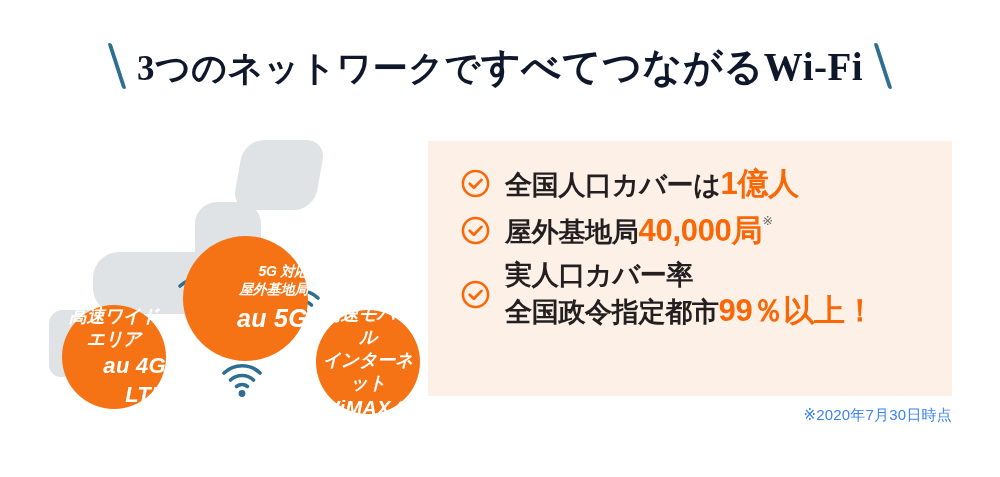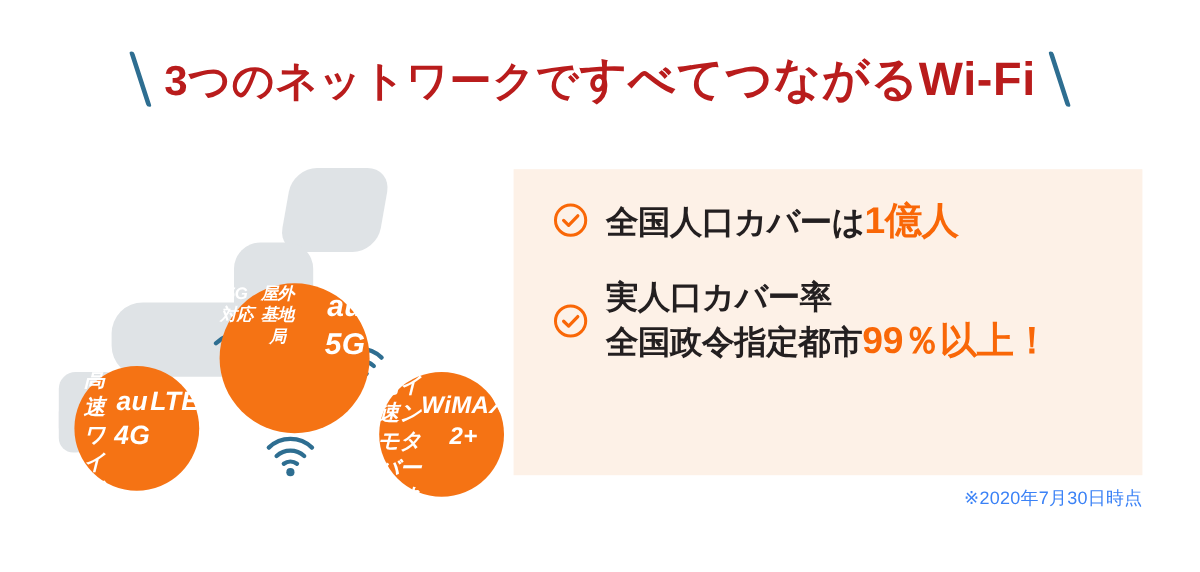--- a/index.html
+++ b/index.html
@@ -36,24 +36,25 @@
     height: 46px;
     background: #2e6e91;
     border-radius: 2px;
     flex: none;
   }
   .slash.left  { transform: skewX(18deg); }
   .slash.right { transform: skewX(18deg); }
   .headline-text {
     font-size: 35px;
     font-weight: bold;
-    color: #b91c1c;
+    color: #0f172a;
     letter-spacing: 0.5px;
     white-space: nowrap;
     line-height: 1;
+    font-family: Liberation Serif, serif;
   }
   .headline-text .strong {
     font-size: 39px;
     font-weight: bold;
   }
 
   
   .illustration {
     position: absolute;
     left: 20px;
@@ -109,30 +110,30 @@
   .wifi-3 { left: 258px; top: 172px; }
   .wifi-4 { left: 200px; top: 247px; }
 
   
   .circle {
     position: absolute;
     border-radius: 50%;
     background: #F57314;
     color: #ffffff;
     display: flex;
-    flex-direction: row;
-    align-items: flex-start;
+    flex-direction: column;
+    align-items: flex-end;
     justify-content: center;
     text-align: center;
     font-style: italic;
     font-weight: bold;
     line-height: 1.28;
   }
   .circle .c-sub  { font-size: 18px; letter-spacing: -0.2px; }
-  .circle .c-main { font-size: 22px; letter-spacing: 0.3px; margin-top: 16px; }
+  .circle .c-main { font-size: 22px; letter-spacing: 0.3px; margin-top: 1px; }
 
   .circle-center {
     left: 163px; top: 121px;
     width: 125px; height: 125px;
   }
   .circle-center .c-sub  { font-size: 14px; }
   .circle-center .c-main { font-size: 25px; margin-top: 3px; margin-left: 16px; }
 
   .circle-left {
     left: 42px; top: 190px;
@@ -165,21 +166,21 @@
     height: 255px;
     background: #fdf1e7;
   }
   .bullets {
     position: absolute;
     left: 32px;
     top: 24px;
     width: 470px;
     display: flex;
     flex-direction: column;
-    gap: 29px;
+    gap: 9px;
   }
   .bullet {
     display: flex;
     align-items: center;
     gap: 14px;
   }
   .check-icon {
     flex: none;
     width: 31px;
     height: 31px;
@@ -306,29 +307,40 @@
           <svg viewBox="0 0 32 32" xmlns="http://www.w3.org/2000/svg">
             <circle cx="16" cy="16" r="13" fill="none" stroke="#F96707" stroke-width="2.6"></circle>
             <path d="M10 16.2 L14.3 20.4 L22.2 12.2" fill="none" stroke="#F96707" stroke-width="2.8" stroke-linecap="round" stroke-linejoin="round"></path>
           </svg>
         </span>
         <span class="bullet-body">
           <span class="bullet-line"><span>全国人口カバーは</span><span class="hi">1億人</span></span>
         </span>
       </div>
 
-
       <div class="bullet">
         <span class="check-icon">
           <svg viewBox="0 0 32 32" xmlns="http://www.w3.org/2000/svg">
             <circle cx="16" cy="16" r="13" fill="none" stroke="#F96707" stroke-width="2.6"></circle>
             <path d="M10 16.2 L14.3 20.4 L22.2 12.2" fill="none" stroke="#F96707" stroke-width="2.8" stroke-linecap="round" stroke-linejoin="round"></path>
           </svg>
         </span>
         <span class="bullet-body">
+          <span class="bullet-line"><span>屋外基地局</span><span class="hi">40,000局</span><span class="note-mark">※</span></span>
+        </span>
+      </div>
+
+      <div class="bullet">
+        <span class="check-icon">
+          <svg viewBox="0 0 32 32" xmlns="http://www.w3.org/2000/svg">
+            <circle cx="16" cy="16" r="13" fill="none" stroke="#F96707" stroke-width="2.6"></circle>
+            <path d="M10 16.2 L14.3 20.4 L22.2 12.2" fill="none" stroke="#F96707" stroke-width="2.8" stroke-linecap="round" stroke-linejoin="round"></path>
+          </svg>
+        </span>
+        <span class="bullet-body">
           <span class="bullet-line"><span>実人口カバー率</span></span>
           <span class="bullet-line"><span>全国政令指定都市</span><span class="hi">99％以上！</span></span>
         </span>
       </div>
 
     </div>
   </div>
 
   <div class="footnote">※2020年7月30日時点</div>
 </div>

